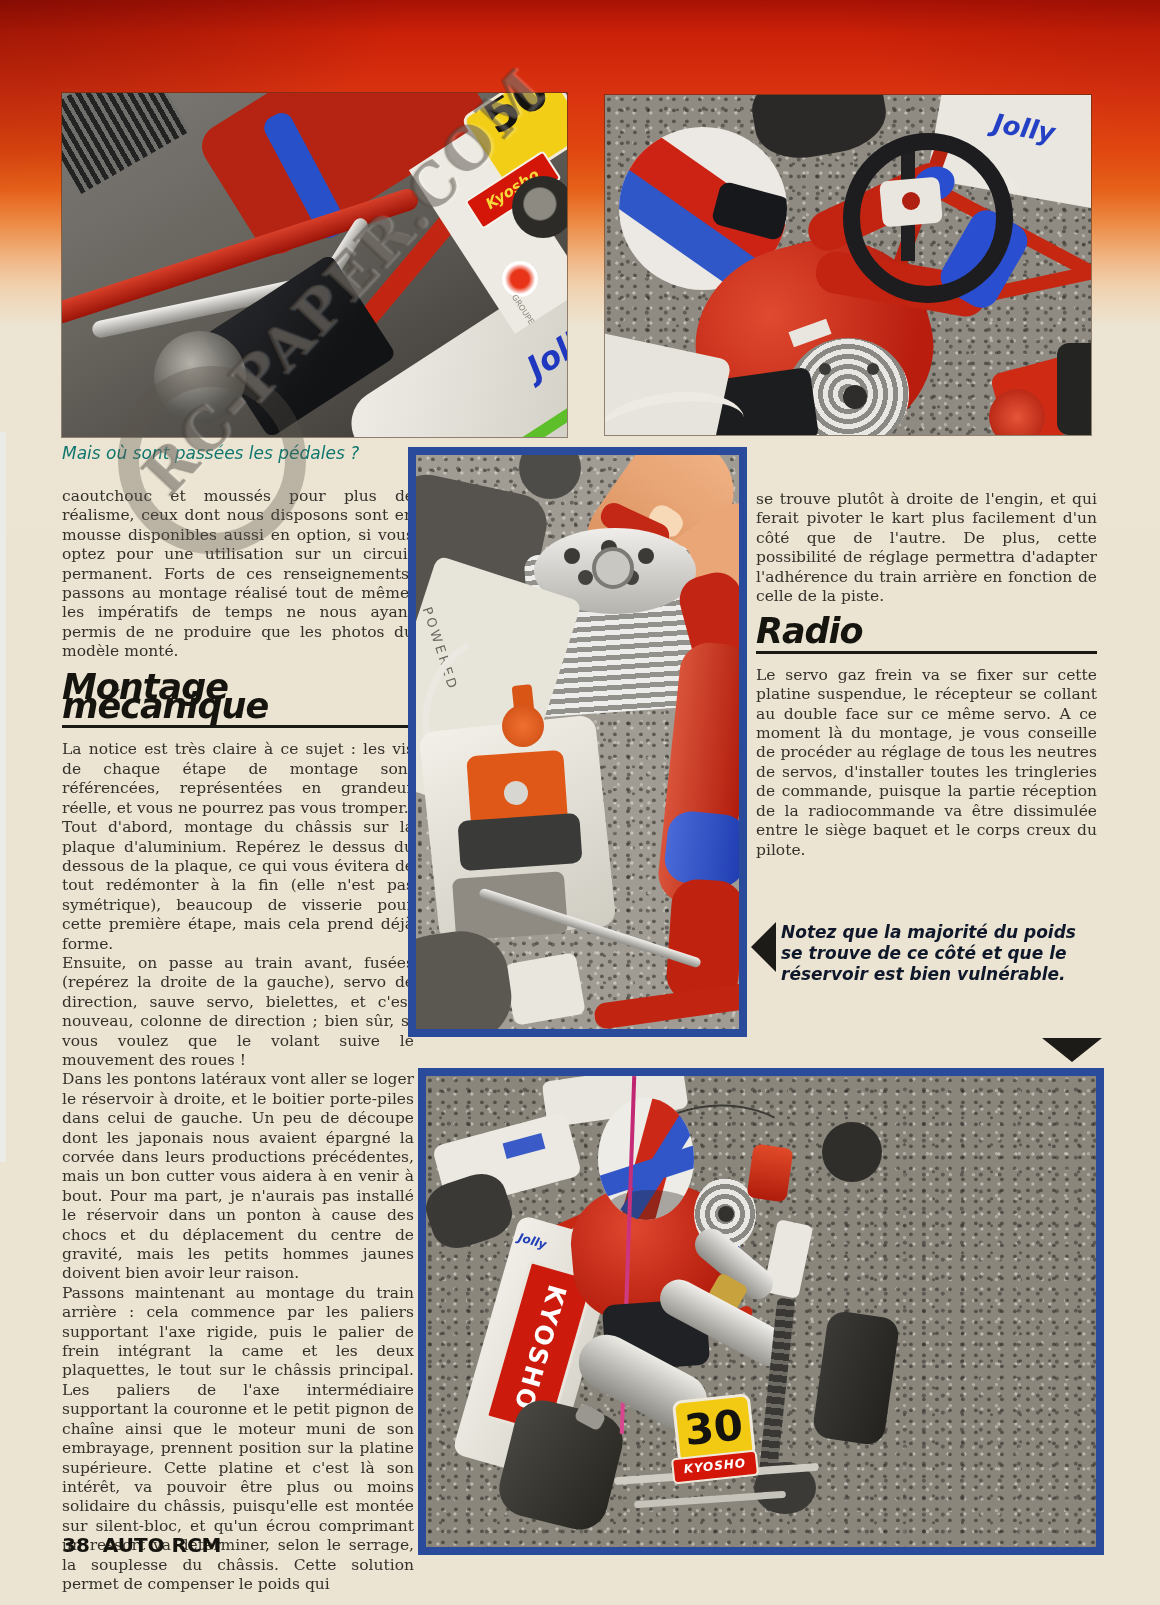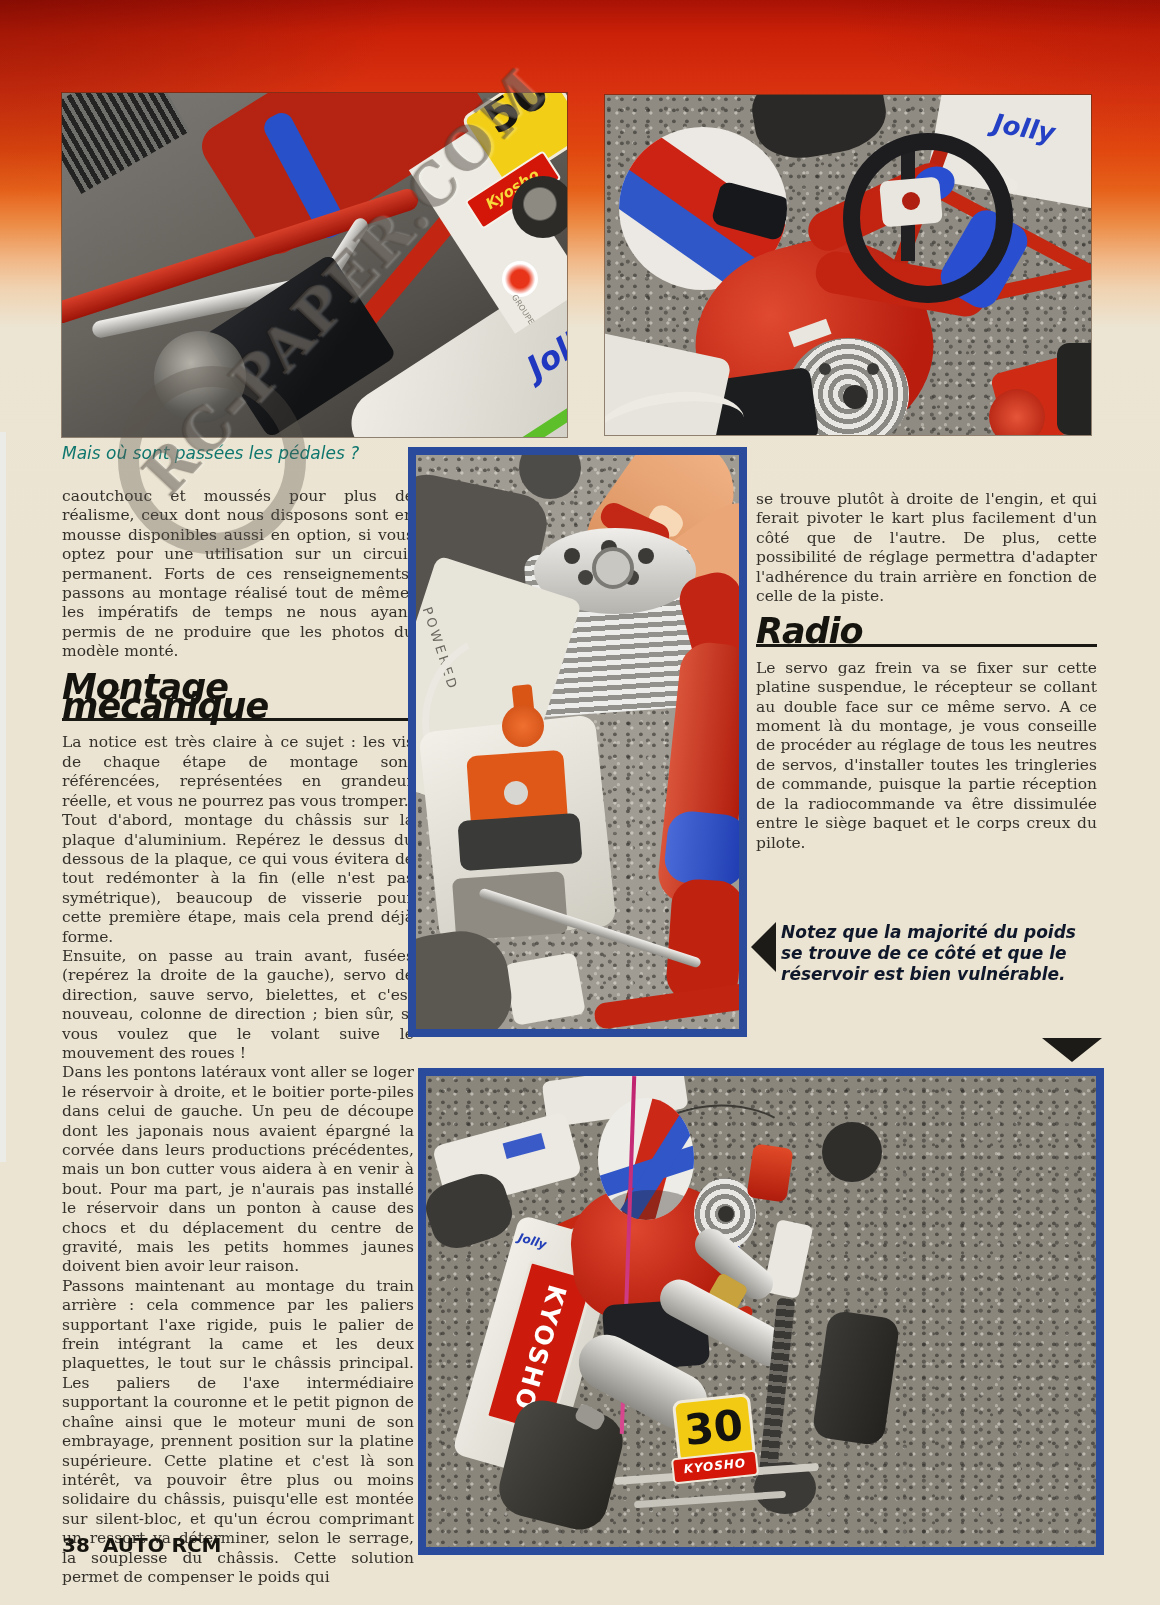--- a/index.html
+++ b/index.html
@@ -19,21 +19,21 @@
     radial-gradient(circle at 70% 20%, rgba(238,234,226,.5) 0 1.2px, transparent 2px),
     radial-gradient(circle at 20% 80%, rgba(50,48,44,.5) 0 1.6px, transparent 2.4px),
     radial-gradient(circle at 80% 70%, rgba(222,218,210,.45) 0 1.3px, transparent 2px),
     radial-gradient(circle at 50% 55%, rgba(28,26,23,.42) 0 1.1px, transparent 1.9px);
     background-size:13px 11px,17px 15px,19px 17px,23px 21px,29px 27px;}
   .fins{background:repeating-linear-gradient(180deg,#ededeb 0 5px,#93918c 5px 10px);}
   .ringfins{background:repeating-radial-gradient(circle at 50% 50%, #e8e7e4 0 5px, #8b8984 5px 10px);border-radius:50%;}
   .body{font-family:"DejaVu Serif",serif;font-size:15.5px;line-height:19.4px;text-align:justify;color:#34312b;}
   .body p{margin:0;}
   .head{font-family:"DejaVu Sans",sans-serif;font-style:italic;font-weight:bold;font-size:35px;
-        letter-spacing:-1px;color:#16140e;border-bottom:3px solid #1b1913;padding:2px 0 2px;margin:14px 0 12px;}
+        letter-spacing:-1px;color:#16140e;border-bottom:3px solid #1b1913;padding:2px 0 9px;margin:14px 0 12px;}
   .cap{font-family:"DejaVu Sans",sans-serif;font-style:italic;font-weight:bold;font-size:17px;line-height:21px;color:#0f172a;}
   .caplight{font-family:"DejaVu Sans",sans-serif;font-style:italic;font-size:17px;color:#0f766e;}
   #footer{position:absolute;left:62px;top:1533px;font-family:"DejaVu Sans",sans-serif;font-weight:bold;font-size:20px;color:#16140e;}
   #wm{position:absolute;left:130px;top:462px;transform:rotate(-47deg);transform-origin:0 0;
       font-family:"DejaVu Serif",serif;font-weight:bold;font-size:58px;letter-spacing:3px;white-space:nowrap;
       color:rgba(92,85,76,.42);text-shadow:2px 2px 2px rgba(255,255,255,.22), -1px -1px 1px rgba(40,30,20,.18);z-index:6;}
   #wm-ring{position:absolute;left:118px;top:366px;width:146px;height:146px;border:21px solid rgba(92,85,76,.34);
       border-radius:50%;z-index:6;}
   .tri-left{width:0;height:0;border-top:25px solid transparent;border-bottom:25px solid transparent;border-right:25px solid #1c1b17;}
   .tri-down{width:0;height:0;border-left:30px solid transparent;border-right:30px solid transparent;border-top:24px solid #1c1b17;}

